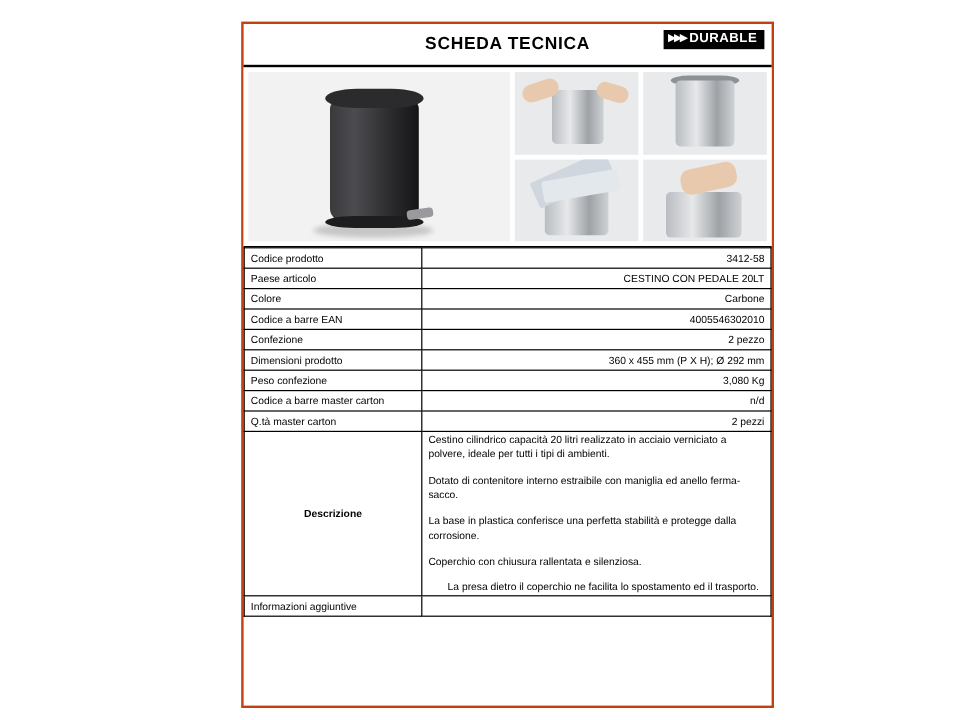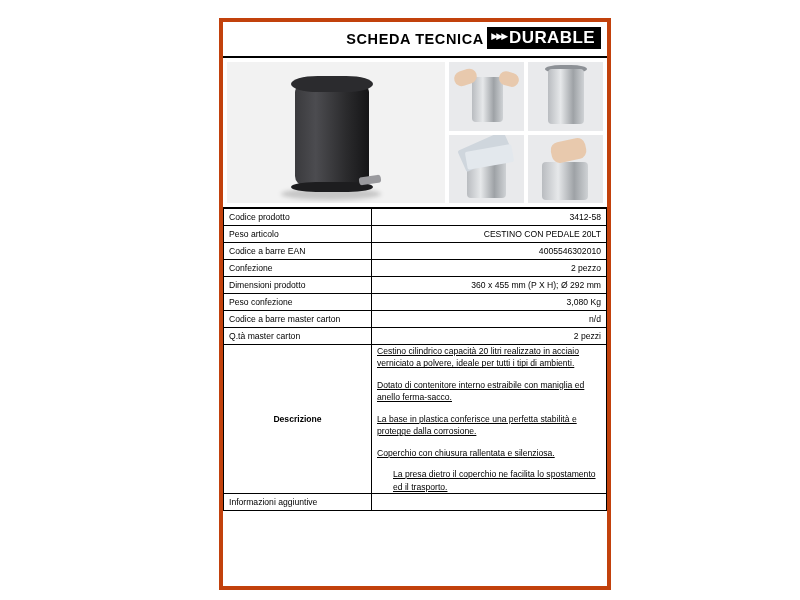--- a/index.html
+++ b/index.html
@@ -9,25 +9,25 @@
   }
   body {
     width: 800px;
     height: 600px;
     font-family: "Liberation Sans", sans-serif;
     color: #000000;
     overflow: hidden;
   }
   .sheet {
     position: absolute;
-    left: 219px;
+    left: 201px;
     top: 18px;
-    width: 392px;
+    width: 444px;
     height: 572px;
-    border: 4px solid #c2410c;
+    border: 2px solid #c2410c;
     box-sizing: border-box;
     background: #ffffff;
   }
   
   .header {
     height: 36px;
     border-bottom: 2px solid #000000;
     position: relative;
     display: flex;
     align-items: center;
@@ -52,21 +52,21 @@
     gap: 3px;
     line-height: 1;
   }
   .brand-arrows {
     font-size: 9px;
     letter-spacing: -2px;
     color: #ffffff;
     transform: translateY(-1px);
   }
   .brand-name {
-    font-size: 17px;
+    font-size: 11px;
     font-weight: bold;
     letter-spacing: 0.4px;
   }
   
   .images {
     height: 150px;
     border-bottom: 1px solid #000000;
     display: flex;
     box-sizing: border-box;
     padding: 4px 4px 4px 4px;
@@ -204,21 +204,20 @@
   }
   td.desc-value {
     text-align: left;
     vertical-align: top;
     padding: 6px 8px;
     font-size: 8.2px;
     line-height: 1.45;
   }
   td.desc-value p {
     margin: 0 0 9px 0;
-    text-decoration: underline;
   }
   td.desc-value p:last-child {
     margin-bottom: 0;
     margin-left: 16px;
   }
   td.tall {
     height: 24px;
   }
 </style>
 </head>
@@ -271,22 +270,26 @@
     </div>
   </div>
 
   <table class="spec">
     <tbody>
       <tr>
         <td class="label">Codice prodotto</td>
         <td class="value">3412-58</td>
       </tr>
       <tr>
-        <td class="label">Peso articolo</td>
+        <td class="label">Paese articolo</td>
         <td class="value">CESTINO CON PEDALE 20LT</td>
+      </tr>
+      <tr>
+        <td class="label">Colore</td>
+        <td class="value">Carbone</td>
       </tr>
       <tr>
         <td class="label">Codice a barre EAN</td>
         <td class="value">4005546302010</td>
       </tr>
       <tr>
         <td class="label">Confezione</td>
         <td class="value">2 pezzo</td>
       </tr>
       <tr>

